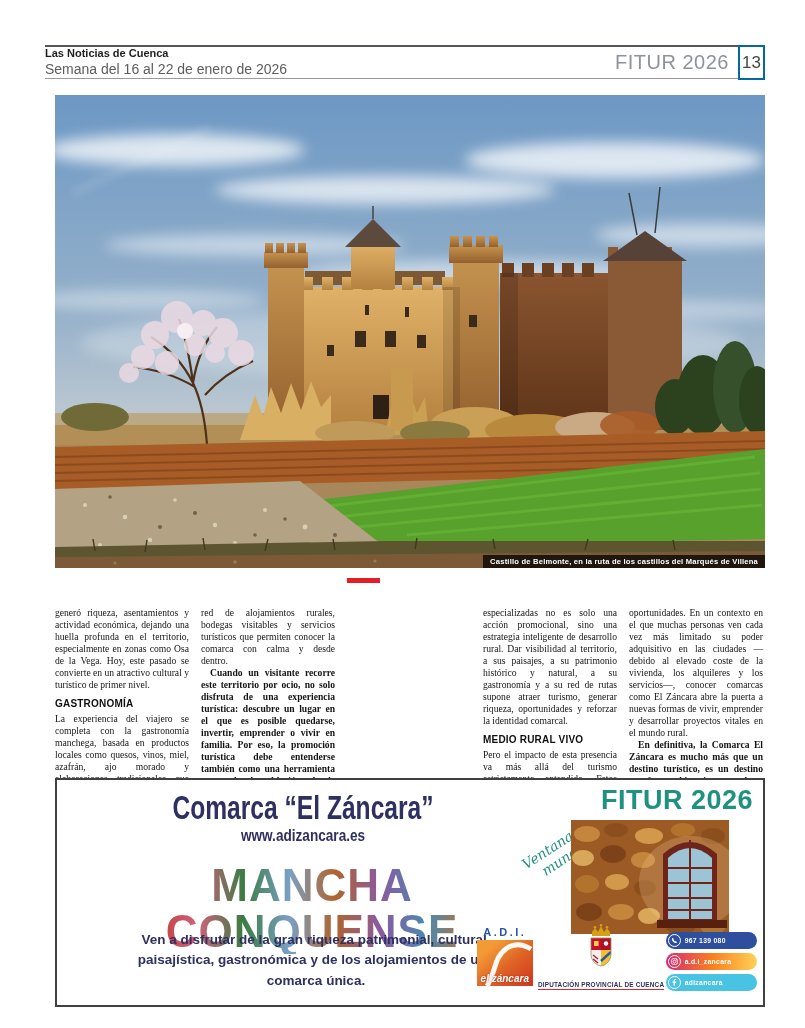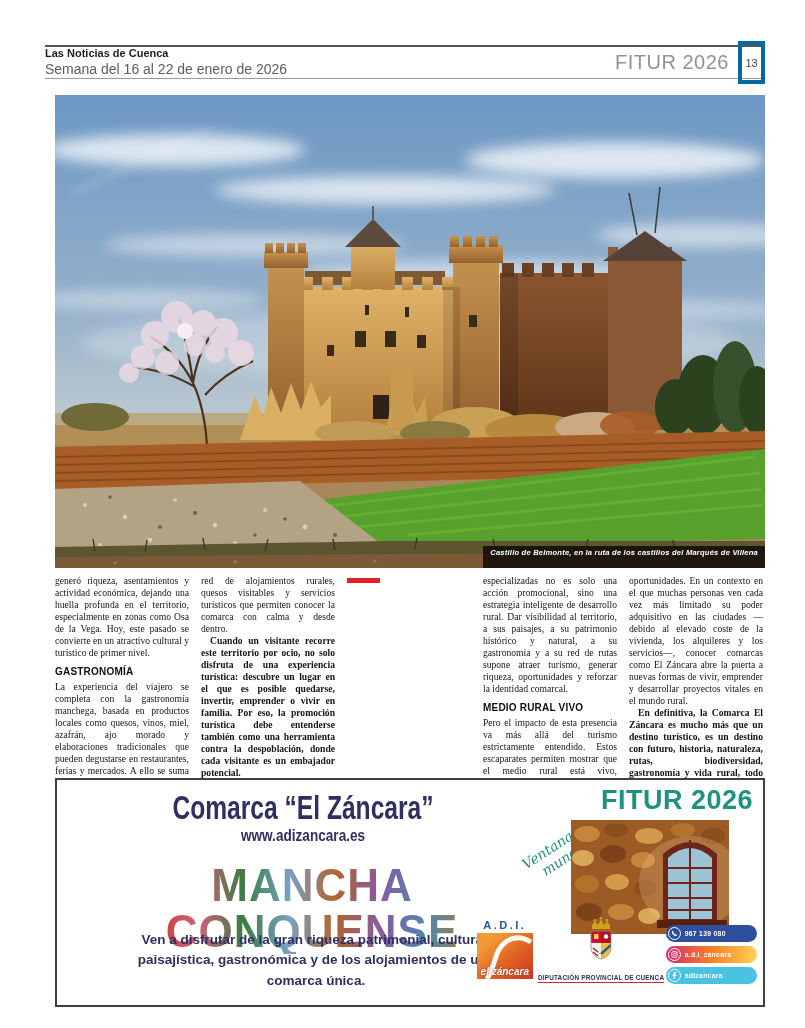--- a/index.html
+++ b/index.html
@@ -16,42 +16,42 @@
     border-top:2px solid #55565a; border-bottom:1px solid #9b9b9b;
     display:flex; justify-content:space-between; align-items:center;
     font-family:"Liberation Sans", sans-serif;
   }
   .hdr-brand-block { line-height:1.25; padding-top:1px; }
   .hdr-brand { font-size:11px; font-weight:bold; color:#1e1e1e; }
   .hdr-edition { font-size:14px; color:#5d5d5d; }
   .hdr-right { display:flex; align-items:center; gap:9px; height:100%; }
   .hdr-section { font-size:20px; color:#8e939a; letter-spacing:.5px; }
   .hdr-pagebox {
-    width:27px; height:43px; border:4px solid #0369a1;
+    width:27px; height:35px; border:2px solid #0369a1;
     display:flex; align-items:center; justify-content:center;
-    font-size:11px; color:#474747; font-weight:500;
+    font-size:17px; color:#474747; font-weight:500;
   }
 
   
   .photo { position:absolute; left:55px; top:95px; width:710px; height:473px; background:#8aa6c2; }
   .photo svg { display:block; width:100%; height:100%; }
   .photo-caption {
     position:absolute; right:0; bottom:0;
     background:rgba(18,14,8,.88); color:#fff;
-    font-family:"Liberation Sans", sans-serif; font-style:italic; font-weight:bold;
-    font-size:7.6px; letter-spacing:.2px; padding:2px 7px 11px;margin-left:34px;
+    font-family:"Liberation Sans", sans-serif; font-weight:bold;
+    font-size:7.6px; letter-spacing:.2px; padding:2px 7px 2px;margin-left:34px;
   }
 
   
   .article {
     position:absolute; left:55px; top:575px; width:710px; height:212px;
     display:flex; gap:12px; font-size:9.6px; line-height:1.25;
     text-align:justify; overflow:hidden;
   }
-  .col { width:134px; flex:none; }
+  .col { width:134px; flex:none;margin-top:32px; }
   .quote-col { width:124px; flex:none; text-align:left; }
   .col p { margin:0; }
   .col p.ind { text-indent:9px;font-weight:bold; }
   .kicker {
     font-family:Liberation Sans, sans-serif; font-weight:bold; font-size:10px;
     letter-spacing:.2px; color:#0f0f0f; margin:7px 0 3px; text-align:left;
   }
   .quote-bar { width:33px; height:5px; background:#e31e24; margin:3px 0 9px; }
   .pull-quote {
     font-family:"Liberation Sans", sans-serif; font-style:italic; font-weight:bold;
@@ -91,21 +91,21 @@
     font-size:14px; transform:rotate(-33deg);
   }
   .ad-fair {
     position:absolute; right:10px; top:5px; color:#1f9180;
     font-size:27px; font-weight:bold; letter-spacing:.5px;
   }
   .ad-photo { position:absolute; left:514px; top:40px; width:158px; height:114px; }
   .ad-photo svg { display:block; width:100%; height:100%; }
 
   .ad-logos {
-    position:absolute; left:416px; bottom:21px; width:284px;
+    position:absolute; left:416px; bottom:14px; width:284px;
     display:flex; align-items:flex-end; justify-content:space-between;
   }
   .adi { width:64px; text-align:center; }
   .adi-acronym { color:#2457a0; font-weight:bold; font-size:11px; letter-spacing:2.5px; }
   .adi-mark {
     position:relative; width:56px; height:46px; margin:2px auto 5px;
     background:linear-gradient(140deg,#f29a35 20%,#e06425 55%,#cf3420);
   }
   .adi-name {
     position:absolute; left:0; right:0; bottom:2px; color:#fff;
@@ -356,21 +356,21 @@
     <div class="photo-caption">Castillo de Belmonte, en la ruta de los castillos del Marqués de Villena</div>
   </div>
 
   <div class="article">
     <div class="col">
       <p>generó riqueza, asentamientos y actividad económica, dejando una huella profunda en el territorio, especialmente en zonas como Osa de la Vega. Hoy, este pasado se convierte en un atractivo cultural y turístico de primer nivel.</p>
       <div class="kicker">GASTRONOMÍA</div>
       <p>La experiencia del viajero se completa con la gastronomía manchega, basada en productos locales como quesos, vinos, miel, azafrán, ajo morado y elaboraciones tradicionales que pueden degustarse en restaurantes, ferias y mercados. A ello se suma una</p>
     </div>
     <div class="col">
-      <p>red de alojamientos rurales, quesos visitables y servicios turísticos que permiten conocer la comarca con calma y desde dentro.</p>
+      <p>red de alojamientos rurales, bodegas visitables y servicios turísticos que permiten conocer la comarca con calma y desde dentro.</p>
       <p class="ind">Cuando un visitante recorre este territorio por ocio, no solo disfruta de una experiencia turística: descubre un lugar en el que es posible quedarse, invertir, emprender o vivir en familia. Por eso, la promoción turística debe entenderse también como una herramienta contra la despoblación, donde cada visitante es un embajador potencial.</p>
       <p class="ind">La presencia de la comarca ‘El Záncara’ en ferias como FITUR 2026 y en plataformas turísticas</p>
     </div>
     <div class="quote-col">
       <div class="quote-bar"></div>
     </div>
     <div class="col">
       <p>especializadas no es solo una acción promocional, sino una estrategia inteligente de desarrollo rural. Dar visibilidad al territorio, a sus paisajes, a su patrimonio histórico y natural, a su gastronomía y a su red de rutas supone atraer turismo, generar riqueza, oportunidades y reforzar la identidad comarcal.</p>
       <div class="kicker">MEDIO RURAL VIVO</div>
       <p>Pero el impacto de esta presencia va más allá del turismo estrictamente entendido. Estos escaparates permiten mostrar que el medio rural está vivo, conectado y lleno de</p>

